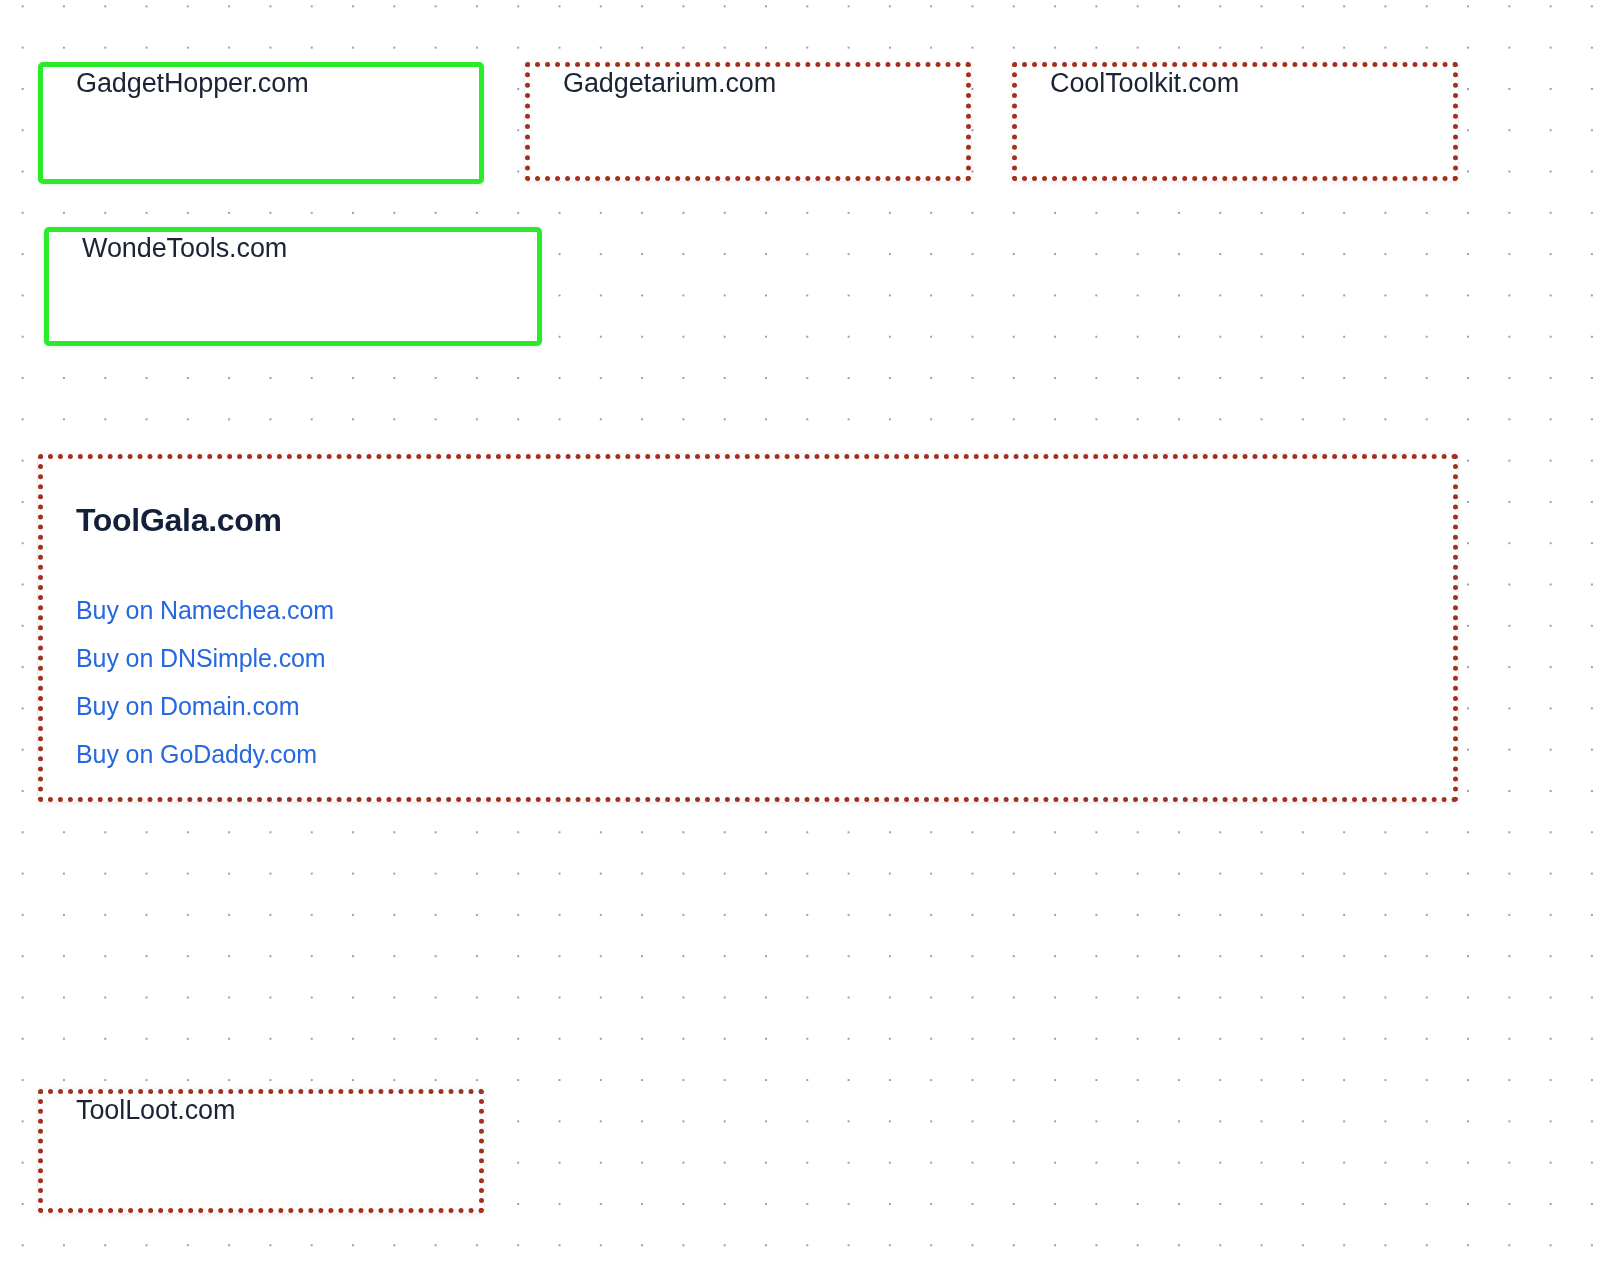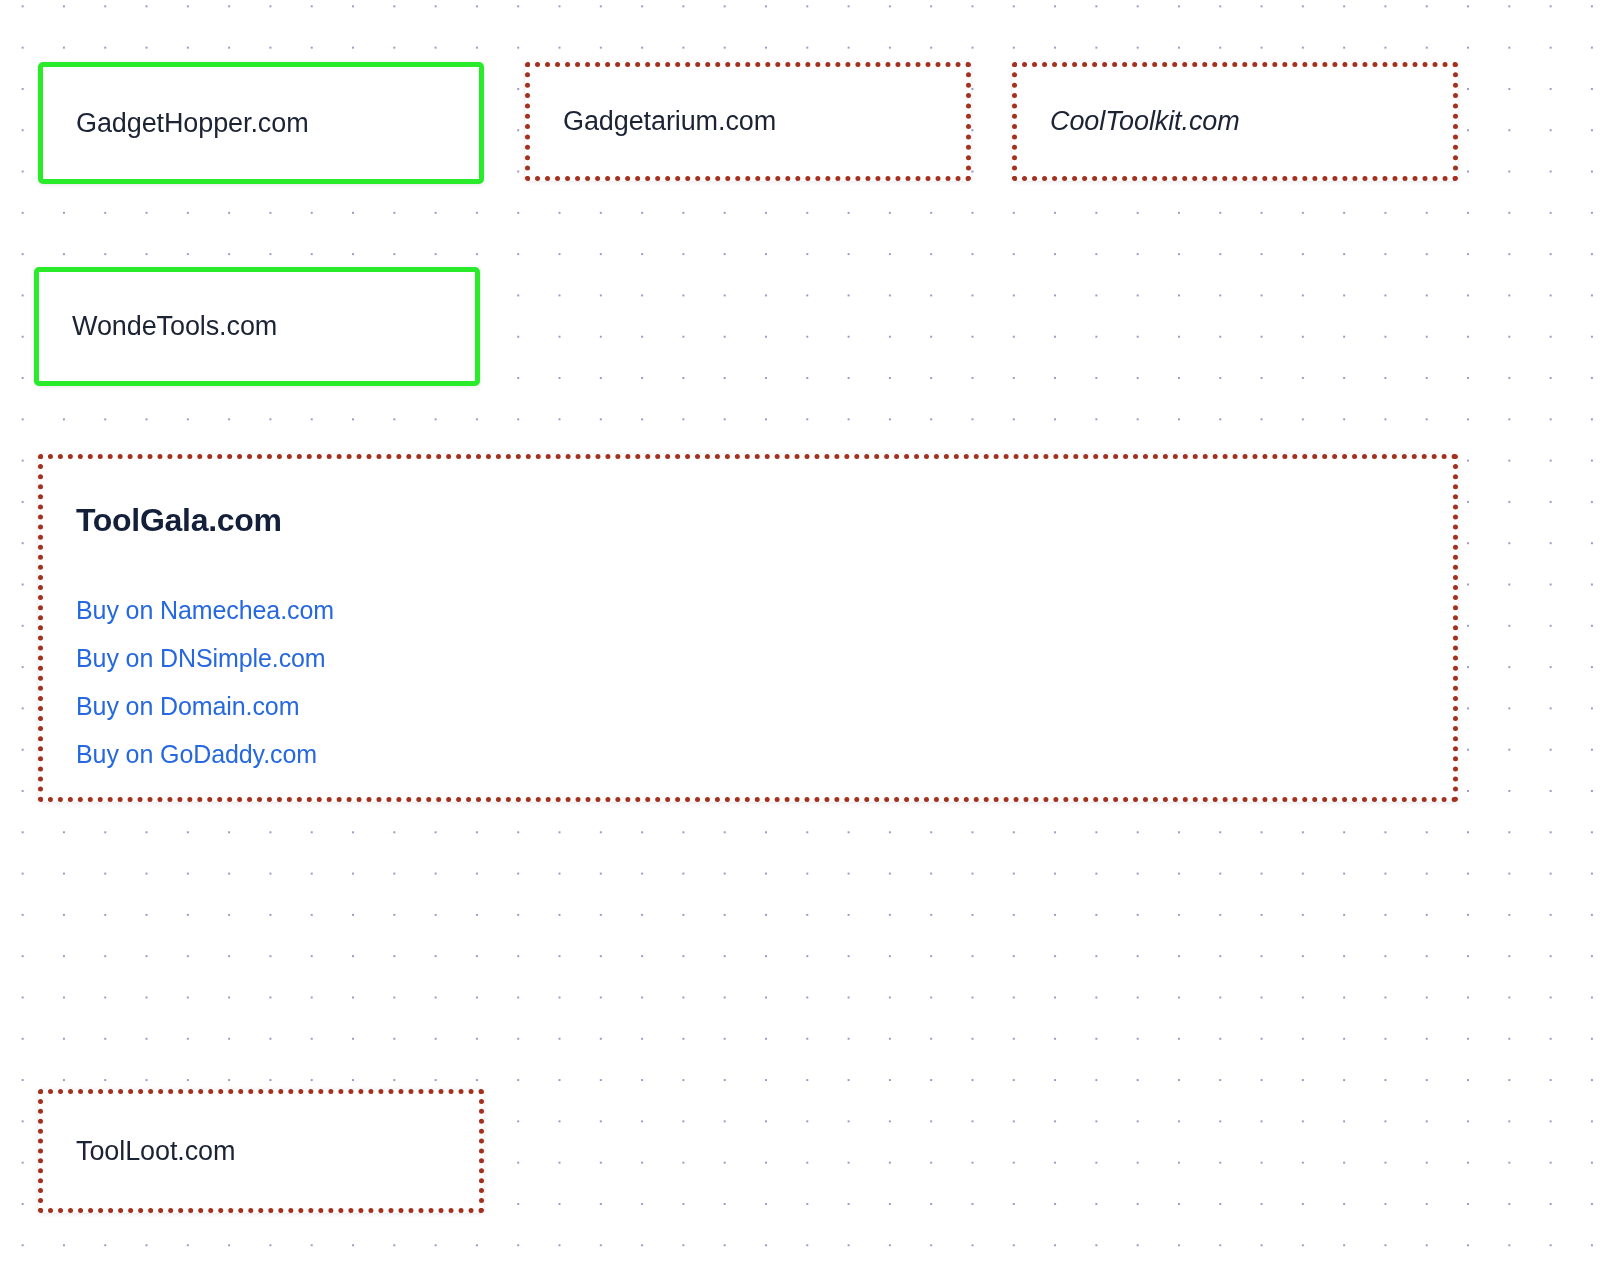--- a/index.html
+++ b/index.html
@@ -30,21 +30,21 @@
 
   
   .card {
     position: absolute;
     background: #ffffff;
     border-radius: 3px;
     box-shadow: 0 1px 4px rgba(90, 90, 120, 0.13),
                 0 0 0 0.5px rgba(140,140,170,0.05);
     display: flex;
     flex-direction: column;
-    justify-content: center;
+    justify-content: flex-start;
   }
 
   .card.selected {
     border: 5px solid #2aeb2a;
     border-radius: 5px;
   }
 
   .card.candidate {
     border: 5px dotted #a4301e;
     border-radius: 3px;
@@ -93,24 +93,24 @@
 </head>
 <body>
 
 <div id="board">
     <div class="card selected" style="left: 38px; top: 62px; width: 446px; height: 122px;">
       <div class="domain-label">GadgetHopper.com</div>
     </div>
     <div class="card candidate" style="left: 525px; top: 62px; width: 446px; height: 119px;">
       <div class="domain-label">Gadgetarium.com</div>
     </div>
-    <div class="card candidate" style="left: 1012px; top: 62px; width: 446px; height: 119px; font-style: italic;">
+    <div class="card candidate" style="left: 1012px; top: 62px; width: 446px; height: 119px;">
       <div class="domain-label">CoolToolkit.com</div>
     </div>
-    <div class="card selected" style="left: 34px; top: 227px; width: 446px; height: 119px; margin-top: 40px;">
+    <div class="card selected" style="left: 44px; top: 227px; width: 498px; height: 119px;">
       <div class="domain-label">WondeTools.com</div>
     </div>
     <div class="card candidate" style="left: 38px; top: 1089px; width: 446px; height: 124px;">
       <div class="domain-label">ToolLoot.com</div>
     </div>
     <div class="card candidate expanded" style="left: 38px; top: 454px; width: 1420px; height: 348px;">
       <div class="detail-title">ToolGala.com</div>
       <ul class="purchase-links">
         <li><a href="#">Buy on Namechea.com</a></li>
         <li><a href="#">Buy on DNSimple.com</a></li>

